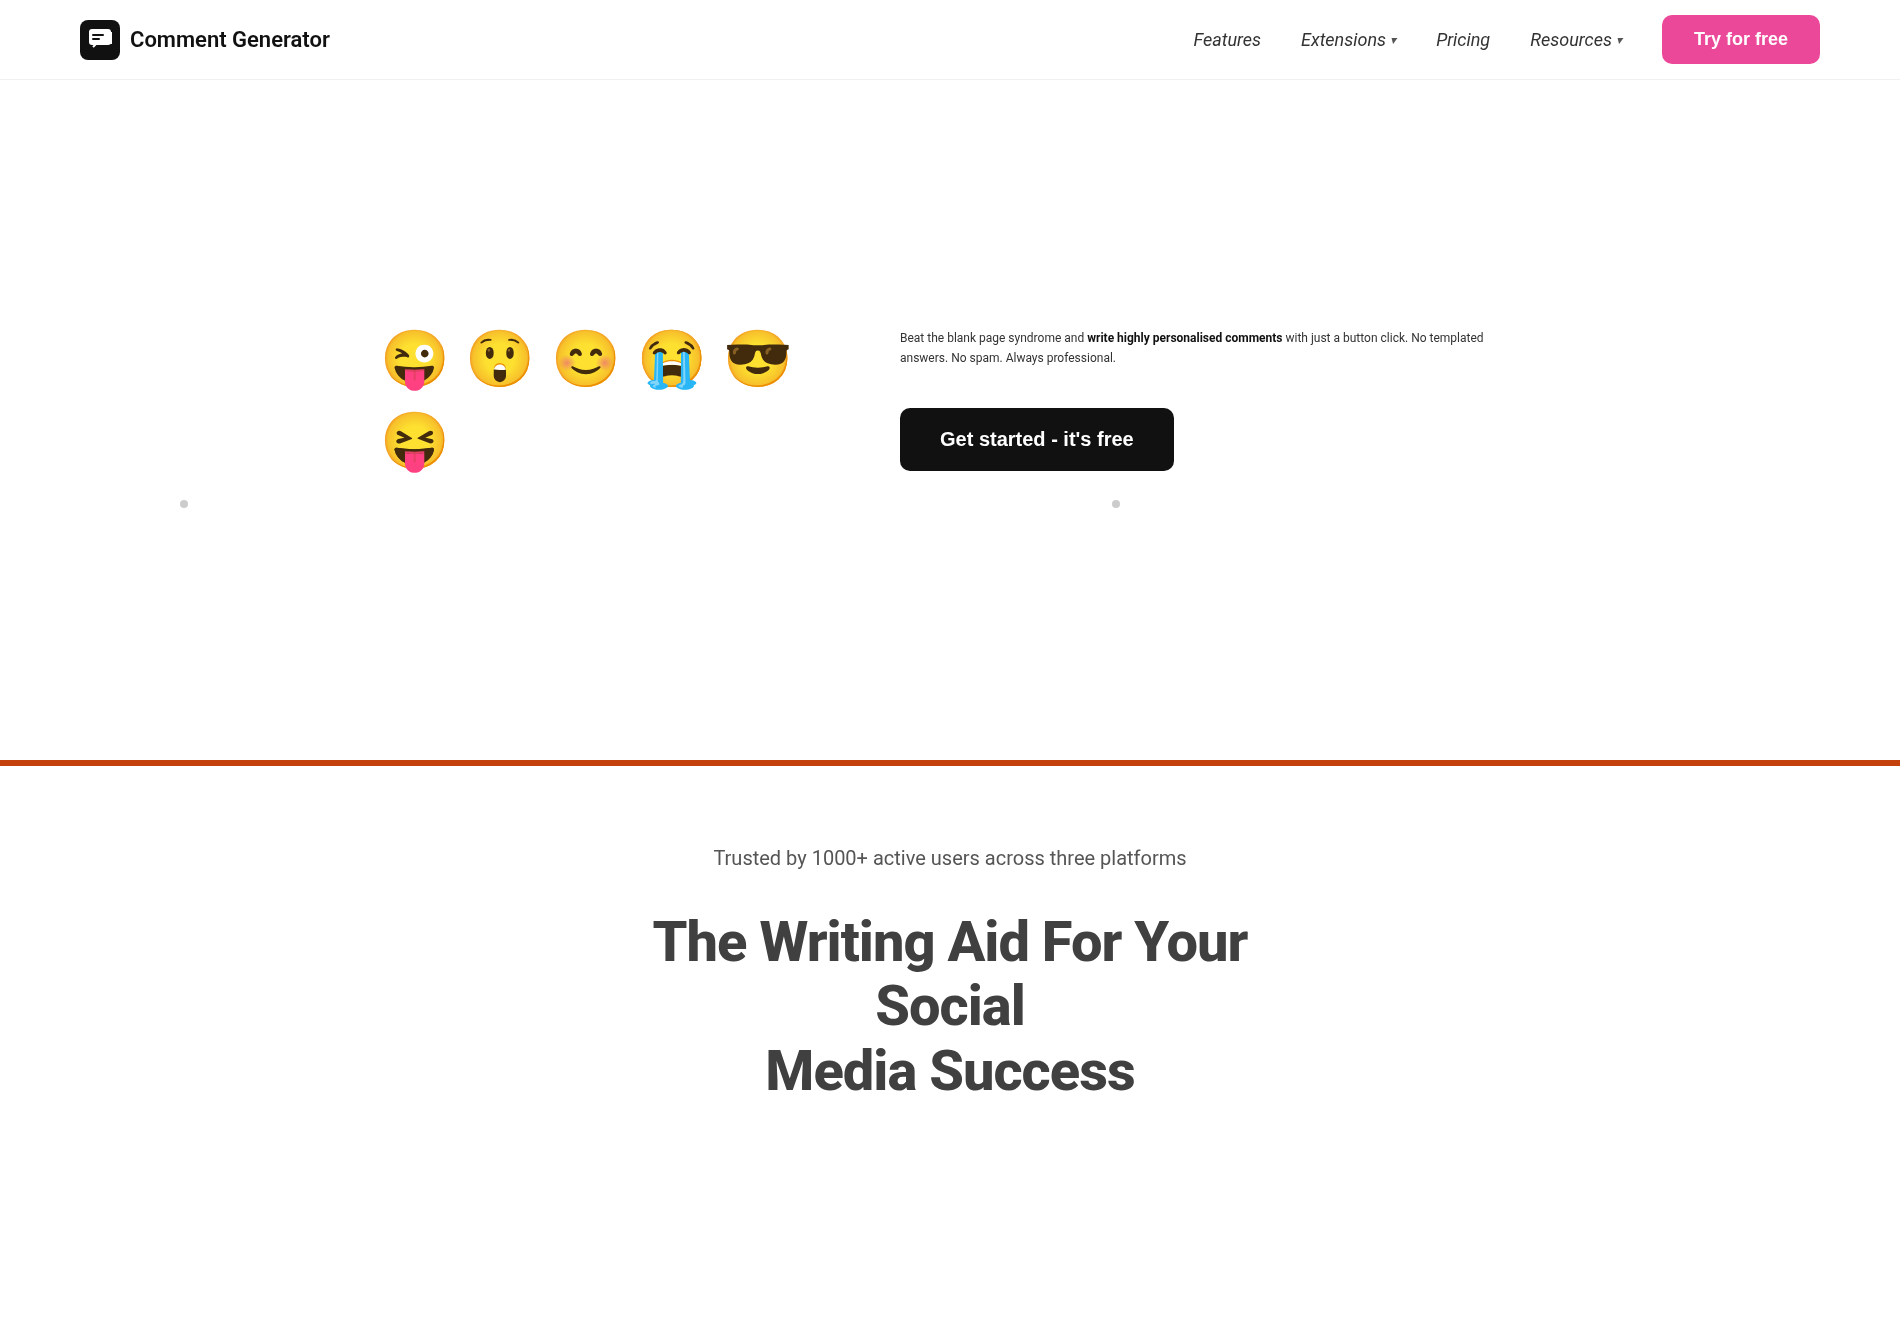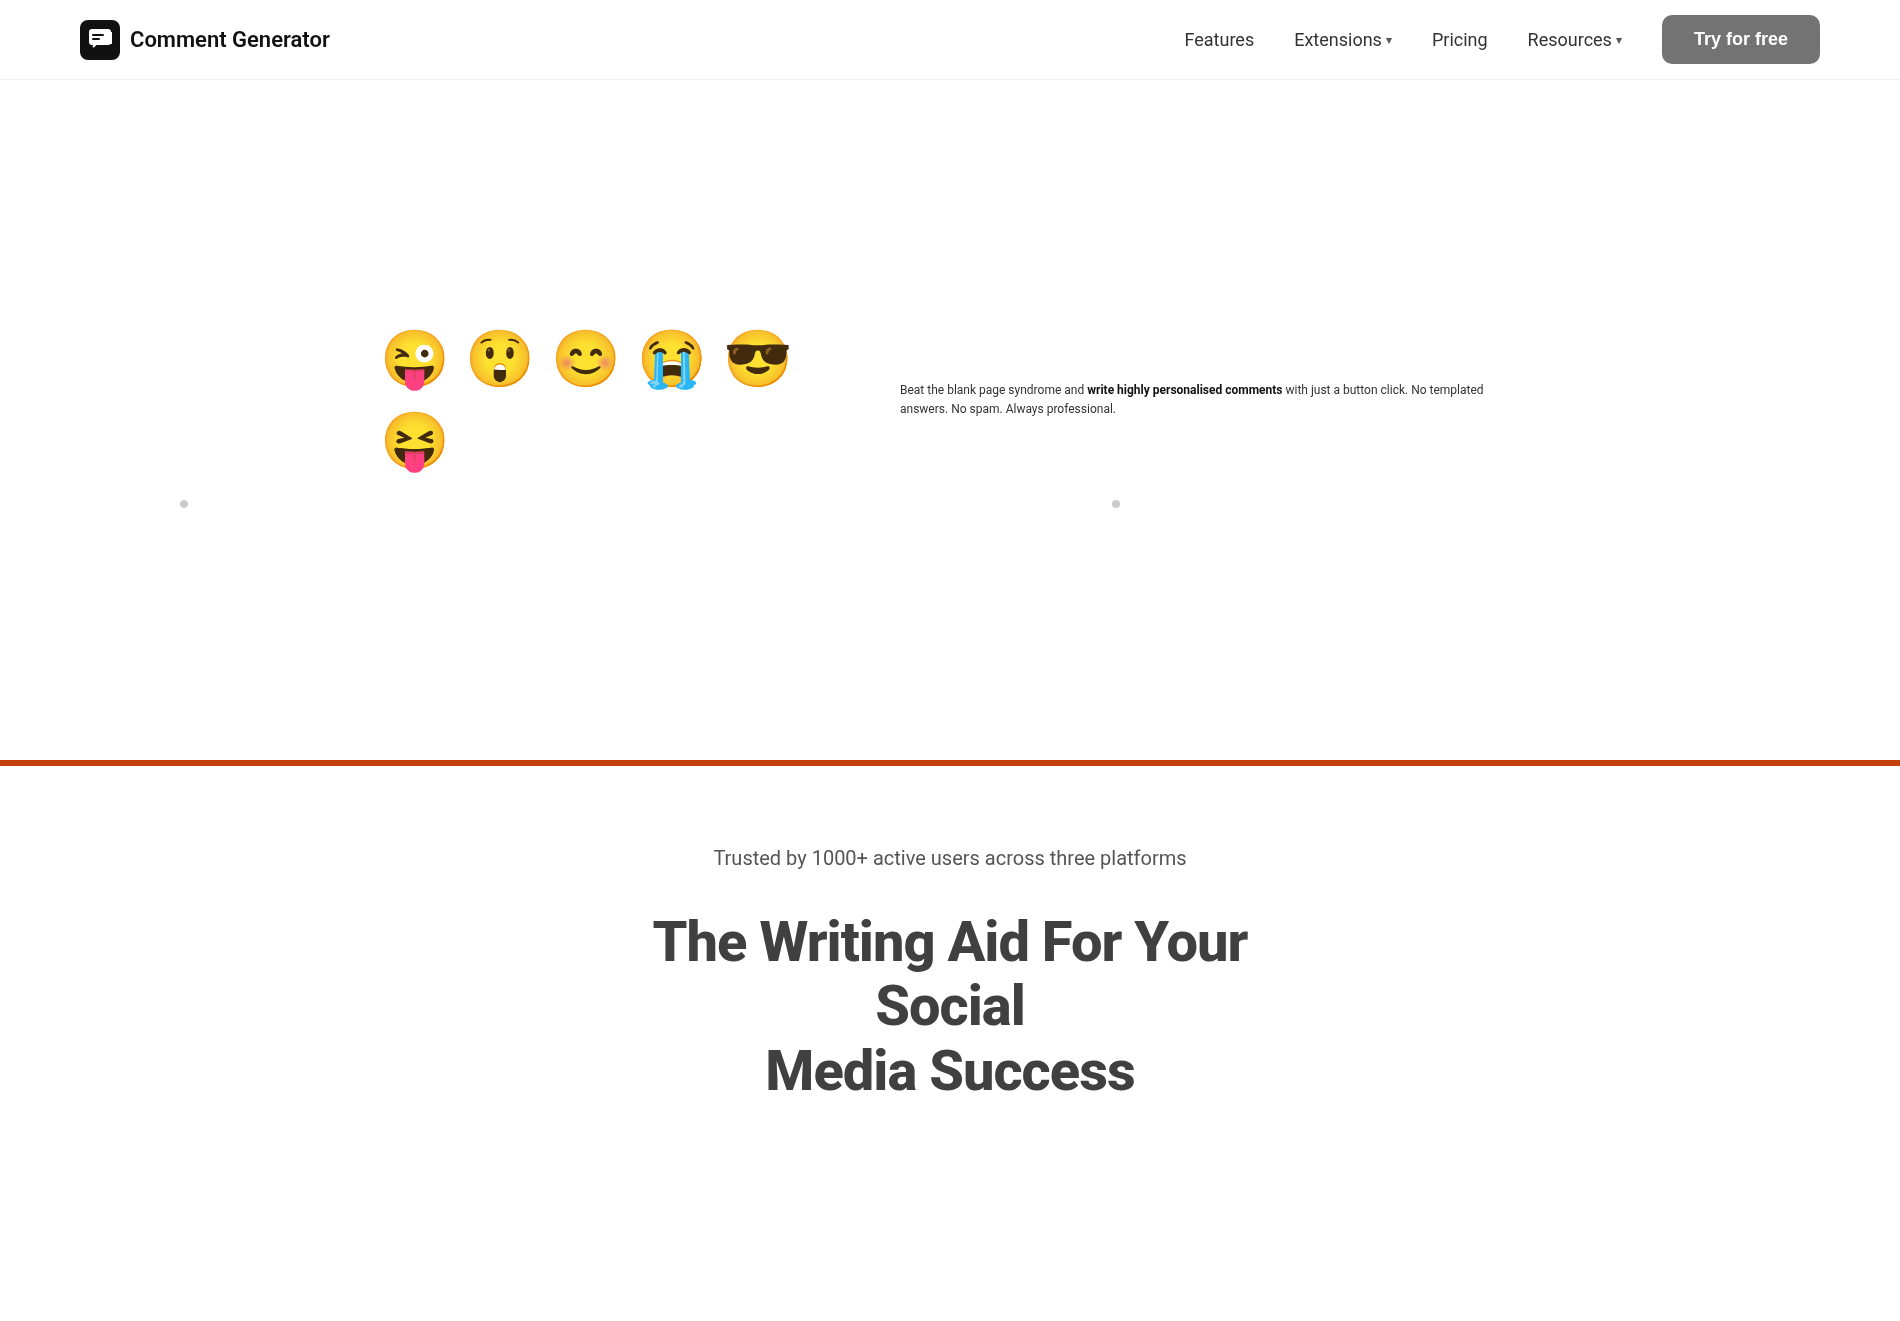--- a/index.html
+++ b/index.html
@@ -59,29 +59,30 @@
     }
 
     .nav-link {
       font-size: 18px;
       color: #333;
       cursor: pointer;
       display: flex;
       align-items: center;
       gap: 4px;
       text-decoration: none;
+      font-style: italic;
     }
 
     .chevron {
       font-size: 12px;
       color: #555;
     }
 
     .try-free-btn {
-      background: #737373;
+      background: #ec4899;
       color: #fff;
       border: none;
       border-radius: 10px;
       padding: 14px 32px;
       font-size: 18px;
       font-weight: 600;
       cursor: pointer;
       white-space: nowrap;
     }
 
@@ -273,20 +274,21 @@
       <span>😝</span>
     </div>
   </div>
 
   <div class="hero-right">
 
     <p class="hero-description">
       <span>Beat the blank page syndrome and </span><strong>write highly personalised comments</strong><span> with just a button click. No templated answers. No spam. Always professional.</span>
     </p>
 
+    <button class="get-started-btn">Get started - it's free</button>
   </div>
 </section>
 
 <section class="social-proof">
   <p class="trusted-text">Trusted by 1000+ active users across three platforms</p>
   <h2 class="section-heading">
     <span>The Writing Aid For Your Social</span><br>
     <span>Media Success</span>
   </h2>
 </section>

